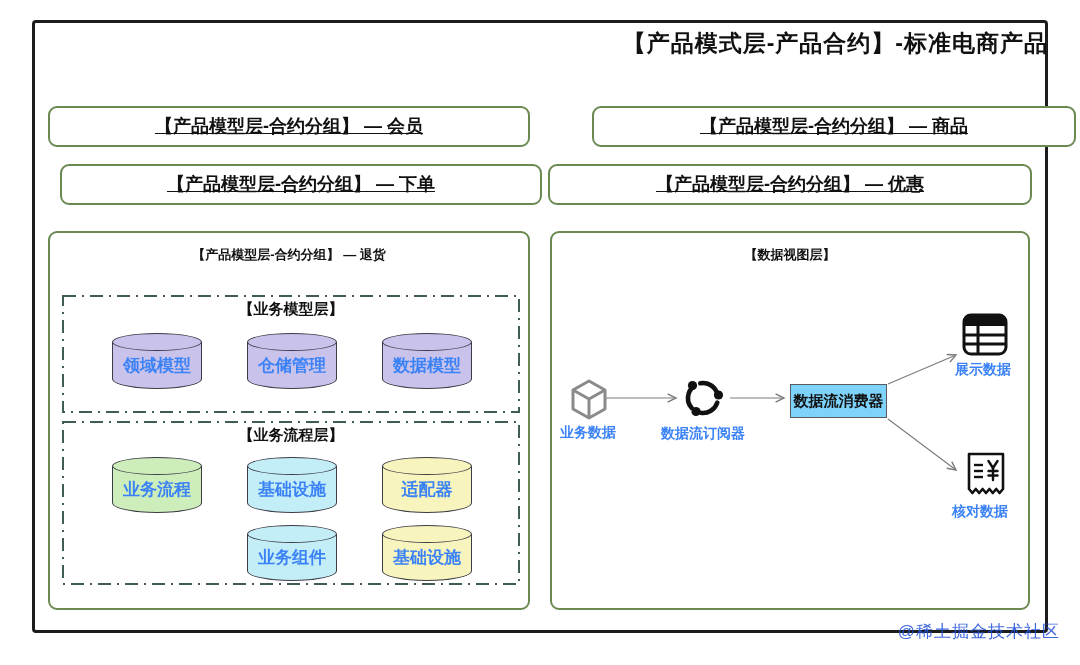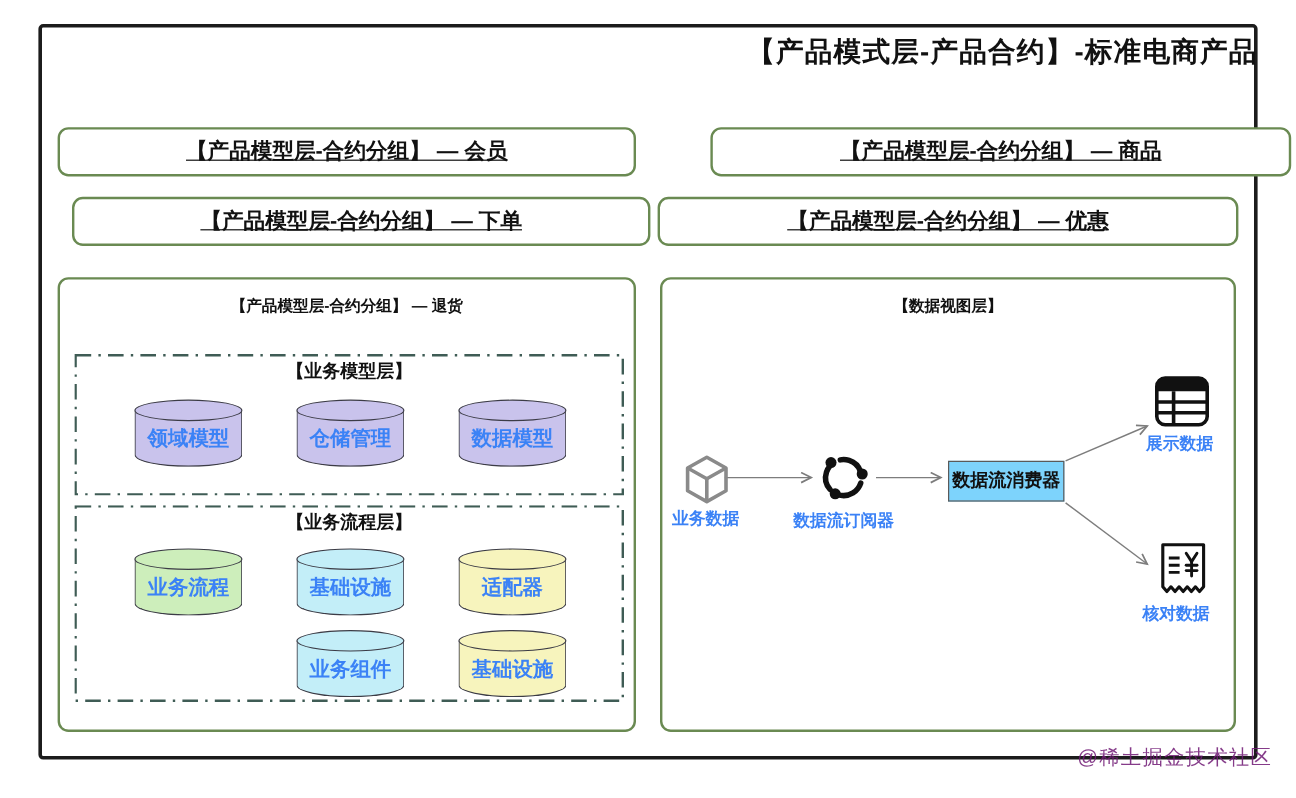--- a/index.html
+++ b/index.html
@@ -30,21 +30,21 @@
   .cyl-top{left:0;top:0;width:100%;height:18px;border:1.6px solid #3c3c46;border-radius:50%;}
   .cyl-label{position:absolute;left:0;top:21px;width:100%;text-align:center;font-size:17px;font-weight:bold;color:#3b82f6;}
   .fill-purple{background:#c9c3ec;} .fill-green{background:#cdeebb;}
   .fill-cyan{background:#c3eef8;}  .fill-yellow{background:#f7f4bd;}
 
   
   .node-label{position:absolute;text-align:center;font-size:14px;font-weight:bold;color:#3b82f6;}
   .consumer-box{border:1.5px solid #5a5a5a;background:#7dd3fc;text-align:center;
                 font-size:15px;font-weight:bold;line-height:31px;}
 
-  .watermark{left:838px;top:620px;width:222px;text-align:right;font-size:17px;color:#701a75;
+  .watermark{left:838px;top:620px;width:222px;text-align:right;font-size:17px;color:#1d4ed8;
              opacity:.85;letter-spacing:1px;z-index:5;}
 </style>
 </head>
 <body>
 
 <div class="canvas">
 
   <div class="abs frame"></div>
   <div class="abs main-title">【产品模式层-产品合约】-标准电商产品</div>
 

